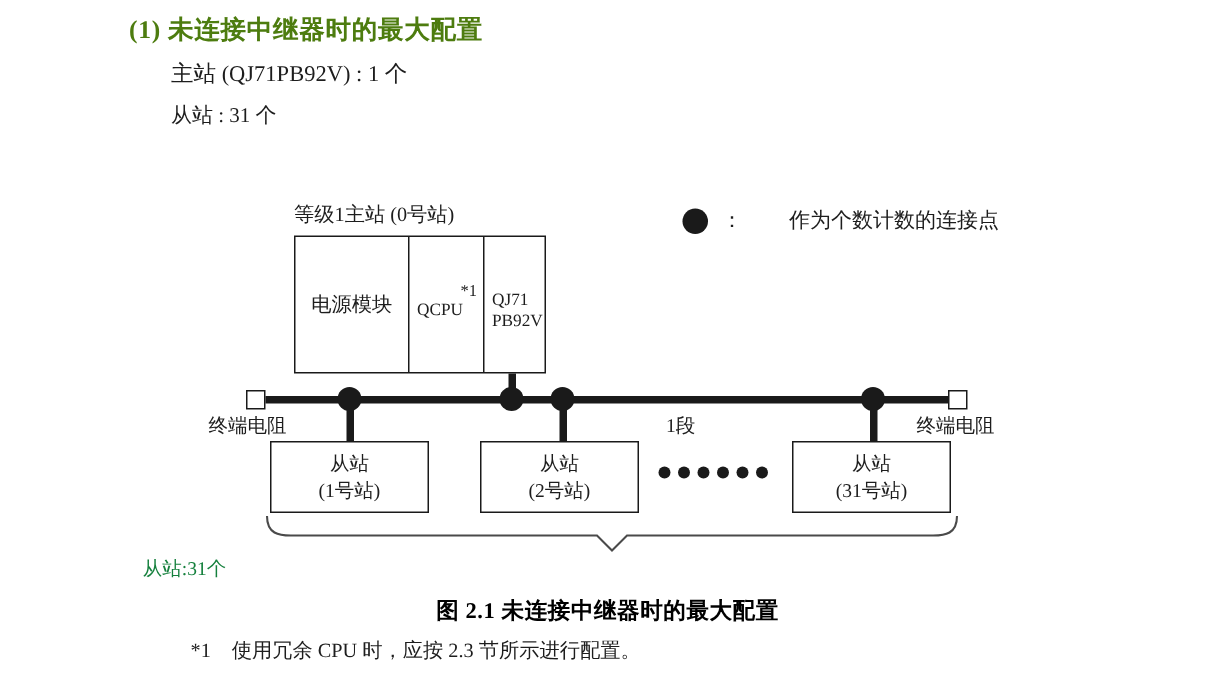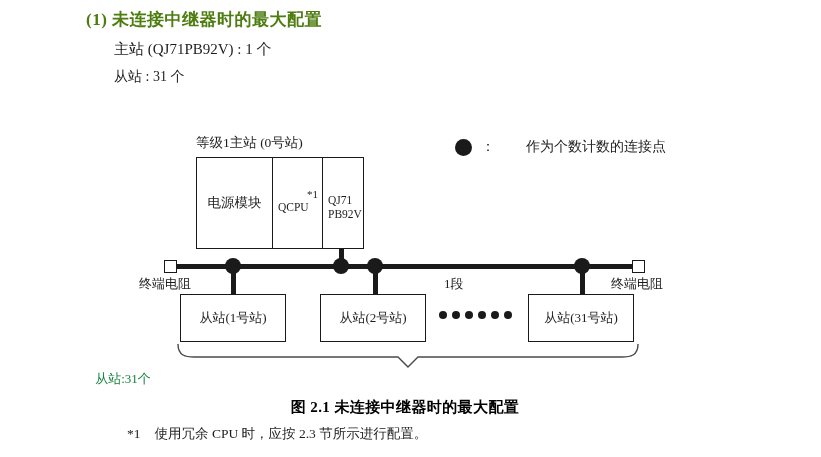--- a/index.html
+++ b/index.html
@@ -160,21 +160,21 @@
   .drop-down { top: 266px; height: 30px; }
 
   
   .slave-box {
     top: 294px;
     width: 106px; height: 48px;
     border: 1.6px solid #1a1a1a;
     box-sizing: border-box;
     background: #ffffff;
     display: flex;
-    flex-direction: row;
+    flex-direction: column;
     align-items: center;
     justify-content: center;
     font-size: 13px;
     line-height: 1.35;
     color: #1d1d1d;
   }
   #slave-box-1  { left: 180px; }
   #slave-box-2  { left: 320px; }
   #slave-box-31 { left: 528px; }
 

